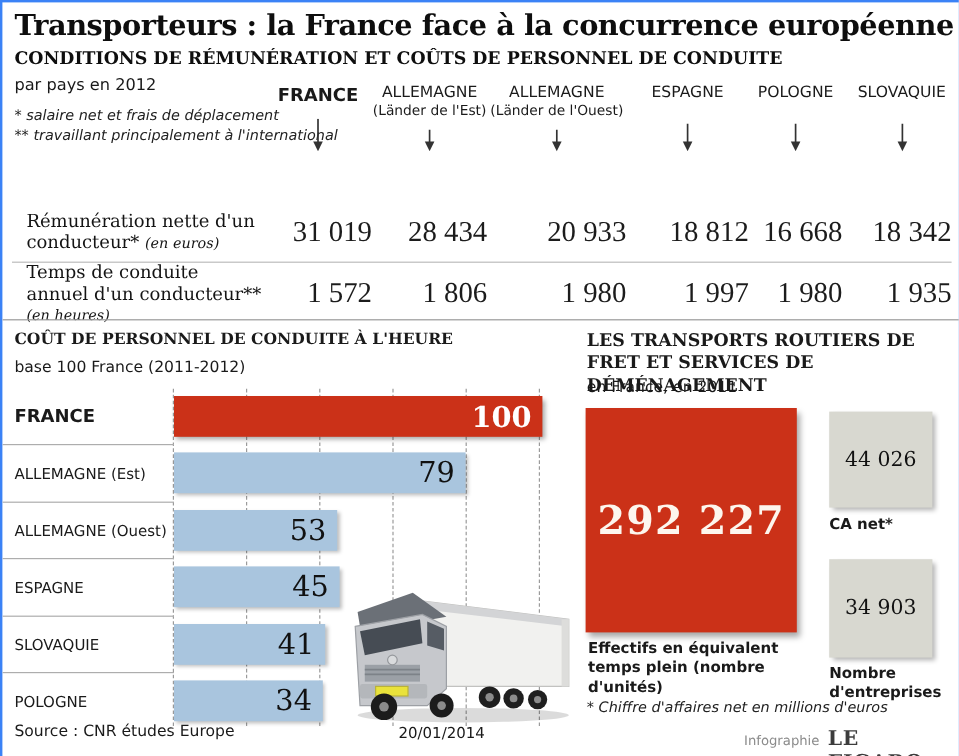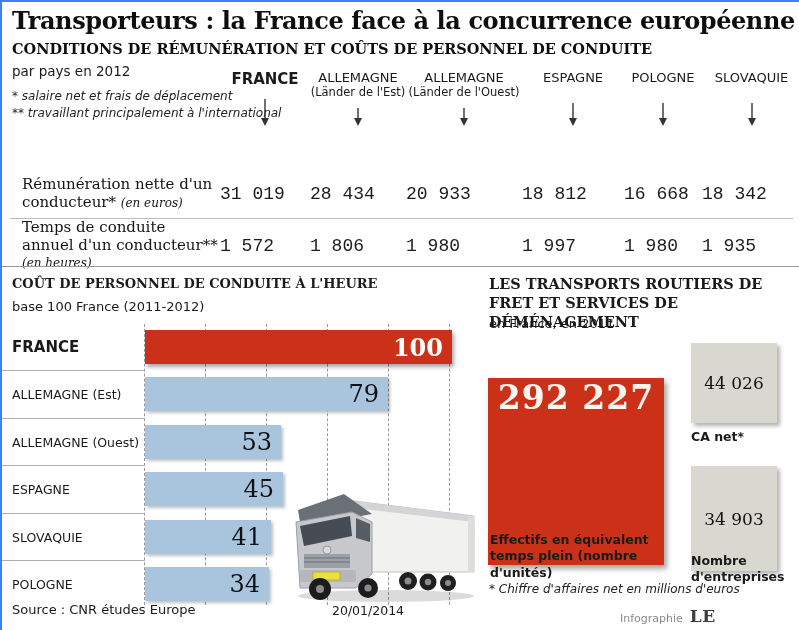--- a/index.html
+++ b/index.html
@@ -32,21 +32,21 @@
   .redband { left:8px; top:127px; width:783px; height:36px; background:#cb3118;
              border-radius:2px; box-shadow:0 3px 4px rgba(0,0,0,0.35); color:#fff; }
   .rlabel { padding-left:12px; font-family:"DejaVu Serif",serif; font-weight:bold; font-size:15px; }
   .runit { font-family:"DejaVu Serif",serif; font-weight:normal; font-style:italic; font-size:12.5px; }
   .rval { font-family:"DejaVu Serif",serif; font-weight:bold; font-size:19px; text-align:center; }
 
   .trow { left:8px; width:783px; height:48px; }
   .trow.r2 { top:168px; } .trow.r3 { top:217px; }
   .tlabel { padding-left:12px; font-family:"DejaVu Serif",serif; font-size:15px; line-height:1.18; color:#141414; }
   .tunit { font-style:italic; font-size:12px; }
-  .tval { font-family:Liberation Mono, monospace; font-size:18px; text-align:left; color:#1c1c1c; }
+  .tval { font-family:Liberation Serif, serif; font-size:24px; text-align:right; color:#1c1c1c; }
   .sep1 { left:8px; top:216px; width:783px; border-top:1px solid #bcbcbc; }
   .sep2 { left:0; top:264px; width:799px; border-top:1px solid #9a9a9a; }
 
   
   .lc-title { left:10px; top:274px; font-family:"DejaVu Serif",serif; font-weight:bold; font-size:13px; }
   .lc-sub { left:10px; top:297px; font-size:13px; }
   .chart { left:0; top:322px; width:480px; height:281px; }
   .gridline { position:absolute; top:0; height:281px; width:0; border-left:1px dashed #9b9b9b; }
   .lsep { position:absolute; left:0; width:143px; border-top:1px solid #adadad; }
   .blabel { position:absolute; left:10px; width:133px; height:34px; display:flex; align-items:center;
@@ -61,29 +61,29 @@
 
   .truck { left:284px; top:472px; width:194px; height:132px; z-index:6; }
   .date { left:330px; top:601px; font-size:12.5px; }
   .source { left:10px; top:600px; font-size:13px; }
 
   
   .rc-title { left:487px; top:272px; width:302px; font-family:"DejaVu Serif",serif;
               font-weight:bold; font-size:14.5px; line-height:1.32; }
   .rc-sub { left:487px; top:314px; font-size:13px; }
   .bigred { left:486px; top:338px; width:176px; height:187px; background:#cb3118;
-            box-shadow:3px 4px 5px rgba(0,0,0,0.35); display:flex; align-items:flex-start; justify-content:center;margin-top:38px; }
+            box-shadow:3px 4px 5px rgba(0,0,0,0.35); display:flex; align-items:center; justify-content:center; }
   .bignum { font-family:"DejaVu Serif",serif; font-weight:bold; font-size:33px;
             color:#fdf6ee; letter-spacing:1px; }
   .bigred-label { left:488px; top:530px; width:160px; font-weight:bold; font-size:12.5px; line-height:1.3; }
   .gbox { width:86px; background:#d8d8d0; box-shadow:3px 3px 4px rgba(0,0,0,0.3);
           display:flex; align-items:center; justify-content:center;
           font-family:"DejaVu Serif",serif; font-size:17px; color:#111; }
   .gbox.b1 { left:689px; top:341px; height:80px; }
-  .gbox.b2 { left:689px; top:464px; height:105px; }
+  .gbox.b2 { left:689px; top:464px; height:82px; }
   .glabel { font-weight:bold; font-size:12.5px; line-height:1.3; }
   .glabel.l1 { left:689px; top:427px; }
   .glabel.l2 { left:689px; top:551px; width:100px; }
   .rc-note { left:487px; top:580px; font-size:12px; font-style:italic; color:#222; }
 
   
   .credit { left:618px; top:604px; display:flex; align-items:baseline; gap:7px; }
   .credit-word { font-size:11px; color:#8b8b8b; }
   .brand { font-family:"DejaVu Serif",serif; font-weight:bold; font-size:17px;
            color:#3c3c3c; letter-spacing:0.5px; }

